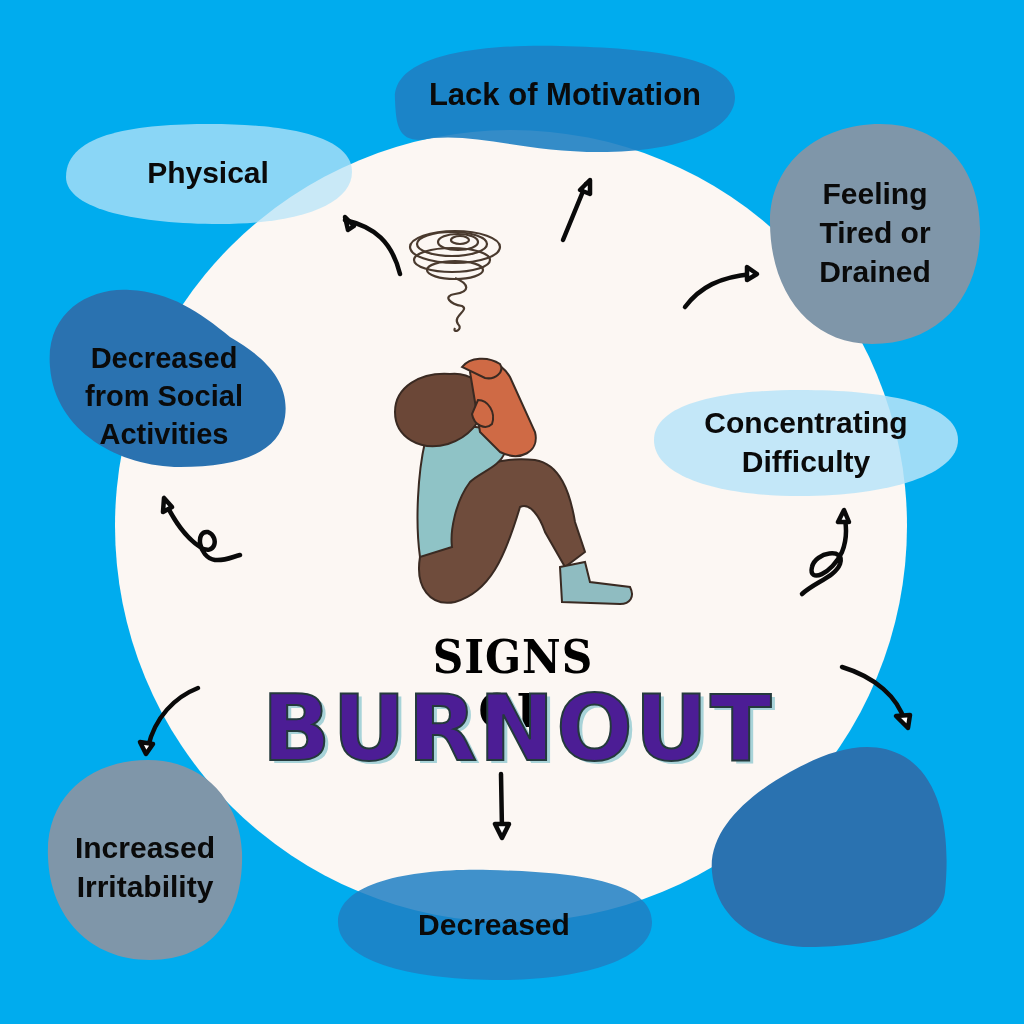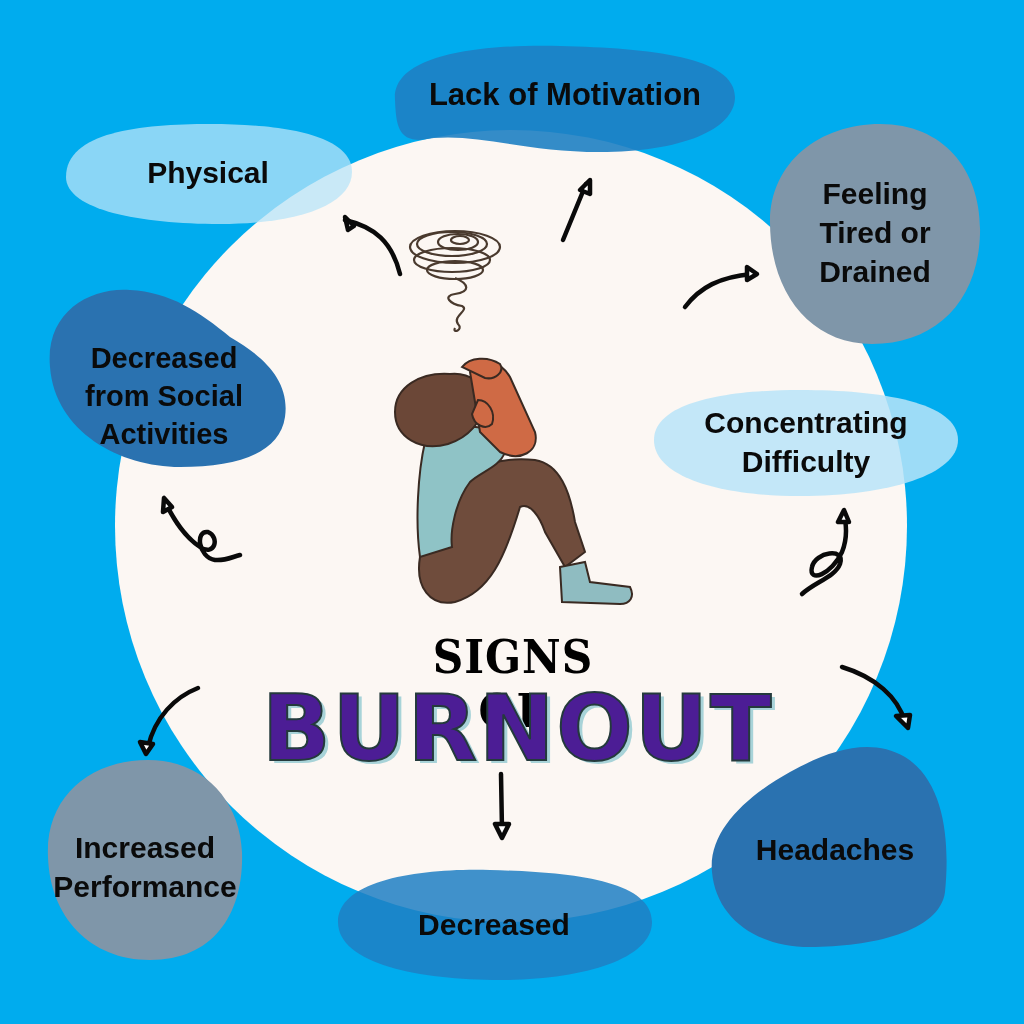--- a/index.html
+++ b/index.html
@@ -124,24 +124,23 @@
     <span>Decreased</span>
     <span>from Social</span>
     <span>Activities</span>
   </div>
   <div class="blob" style="left:654px;top:388px;width:304px;height:84px;font-size:30px;flex-direction:column;line-height:1.3;">
     <span>Concentrating</span>
     <span>Difficulty</span>
   </div>
   <div class="blob" style="left:50px;top:812px;width:190px;height:86px;font-size:30px;flex-direction:column;line-height:1.3;">
     <span>Increased</span>
-    <span>Performance</span>
+    <span>Irritability</span>
   </div>
   <div class="blob" style="left:338px;top:870px;width:312px;height:86px;font-size:30px;flex-direction:column;line-height:1.4;">
     <span>Decreased</span>
   </div>
   <div class="blob" style="left:730px;top:795px;width:210px;height:86px;font-size:30px;flex-direction:column;line-height:1.4;">
-    <span>Headaches</span>
   </div>
 
   <div class="title-small">SIGNS OF</div>
   <div class="title-big">BURNOUT</div>
 </div>
 
 </body></html>

